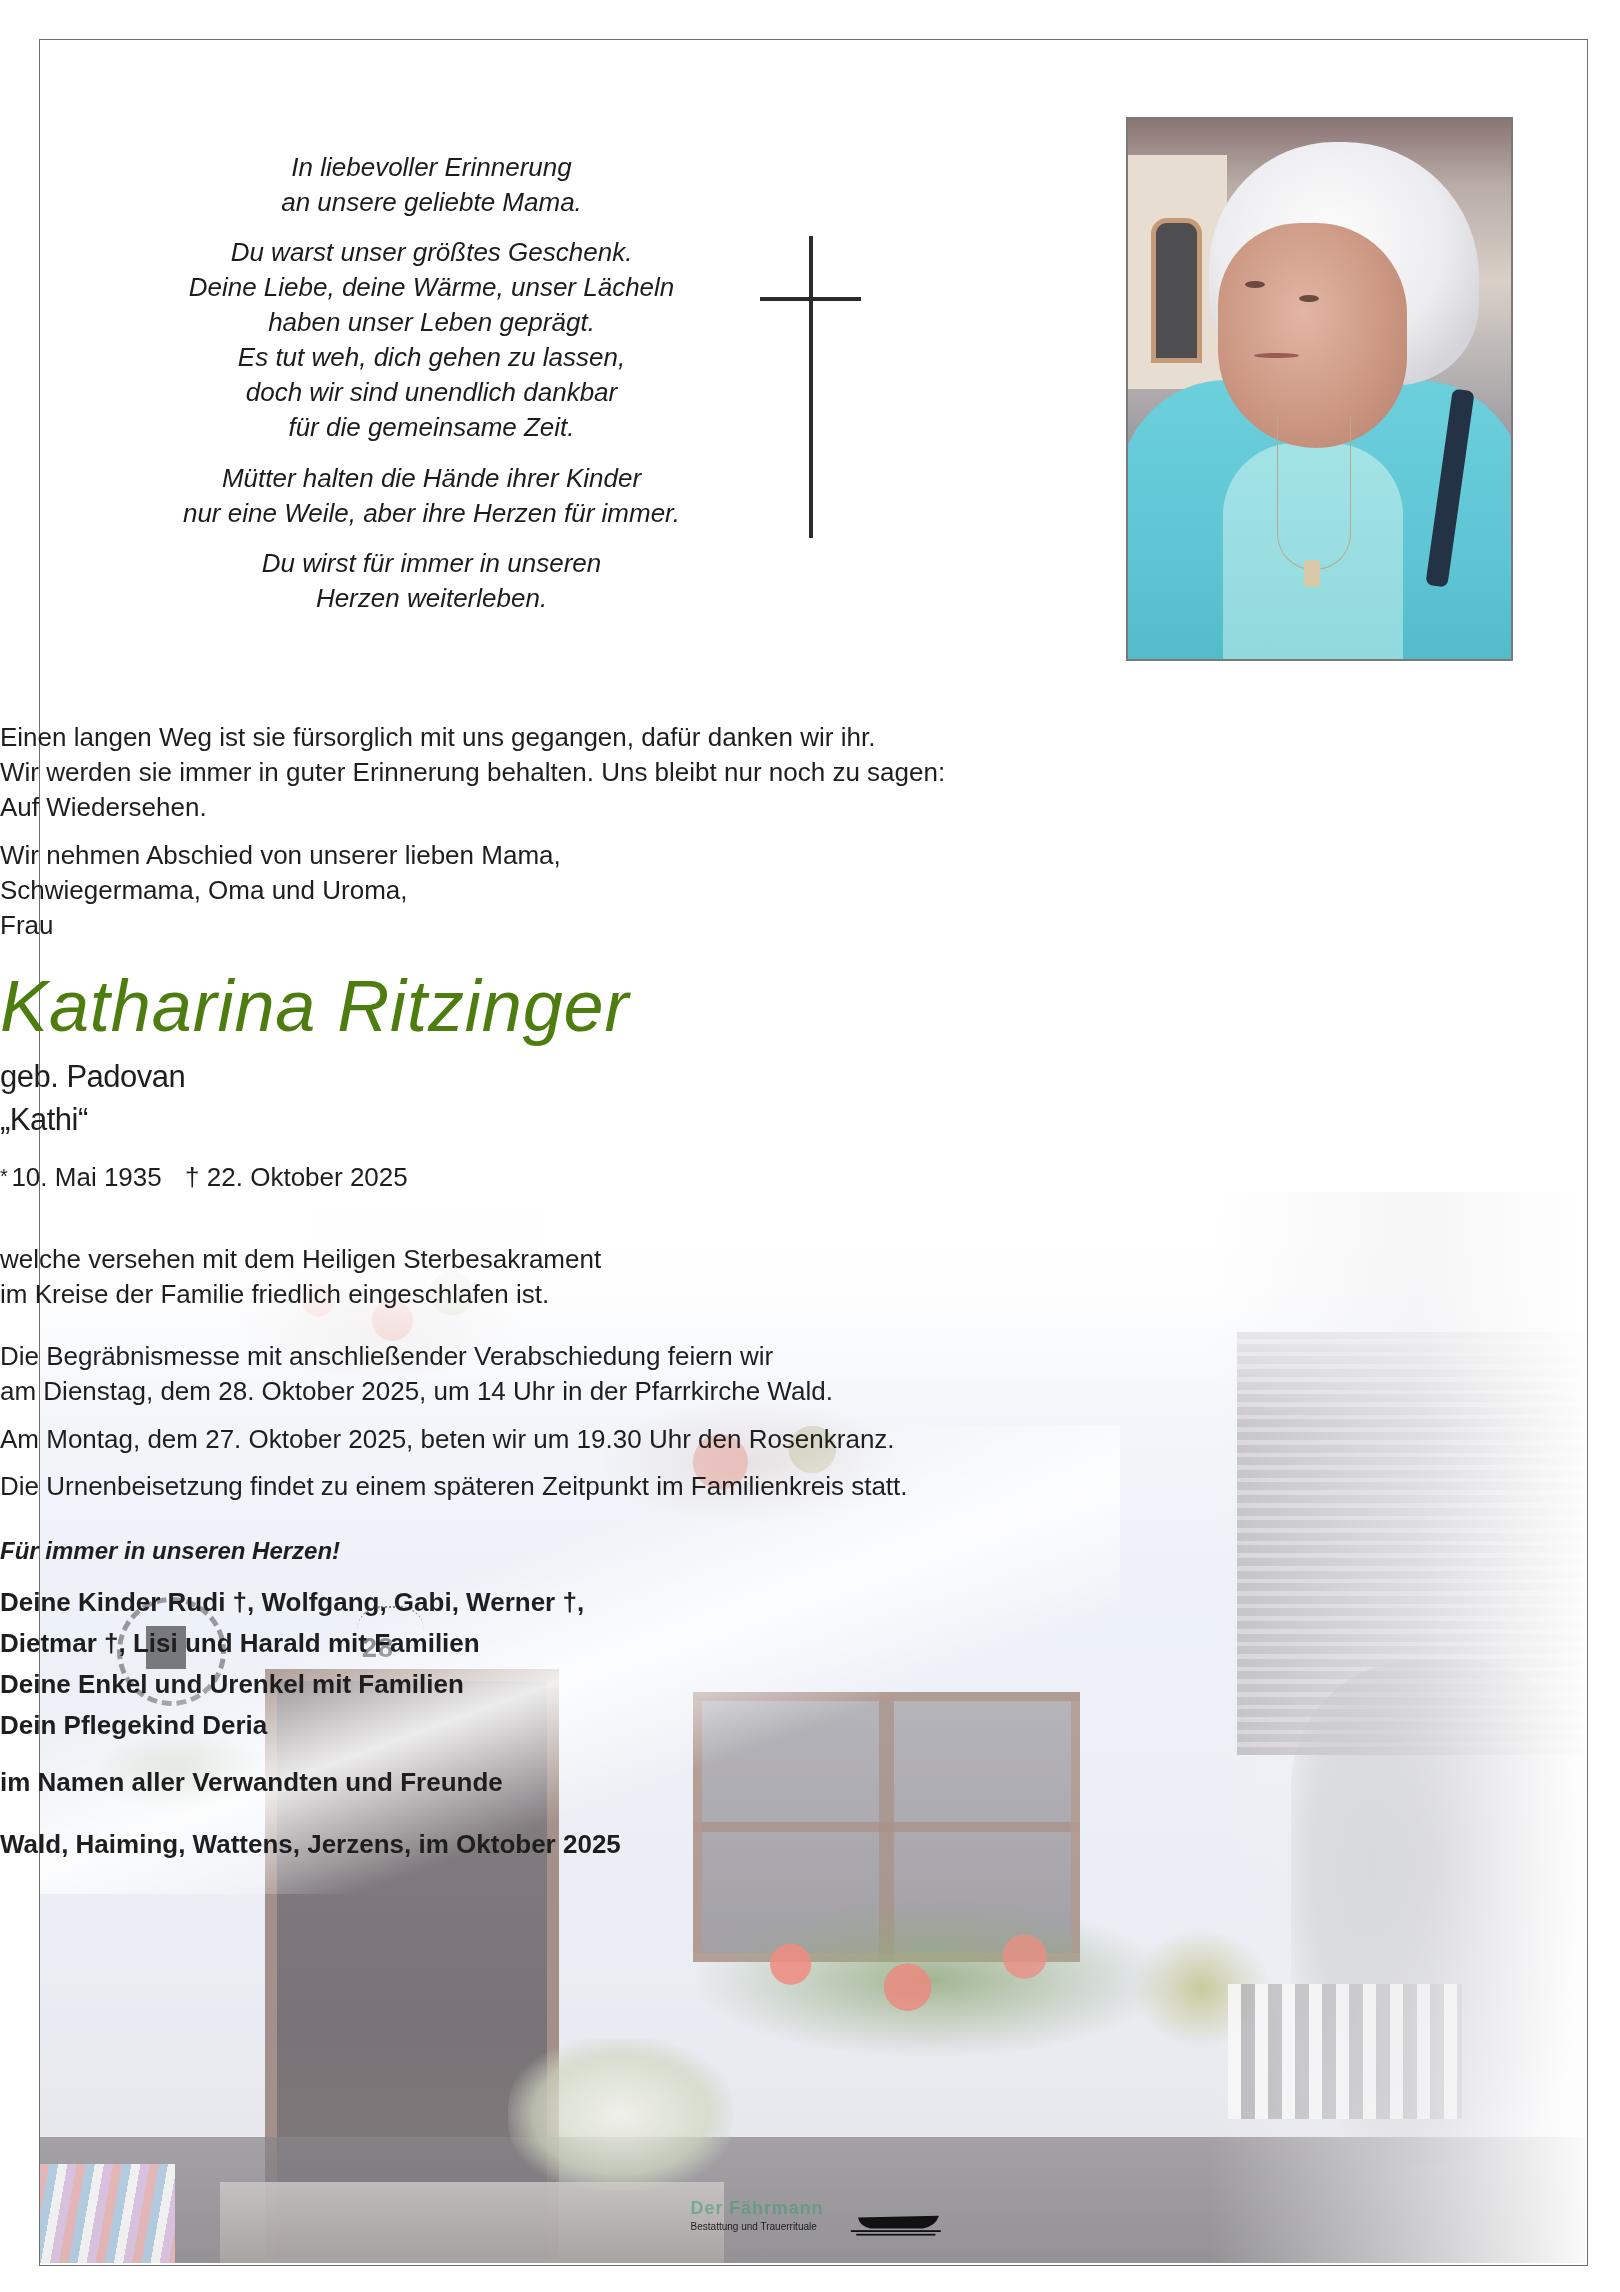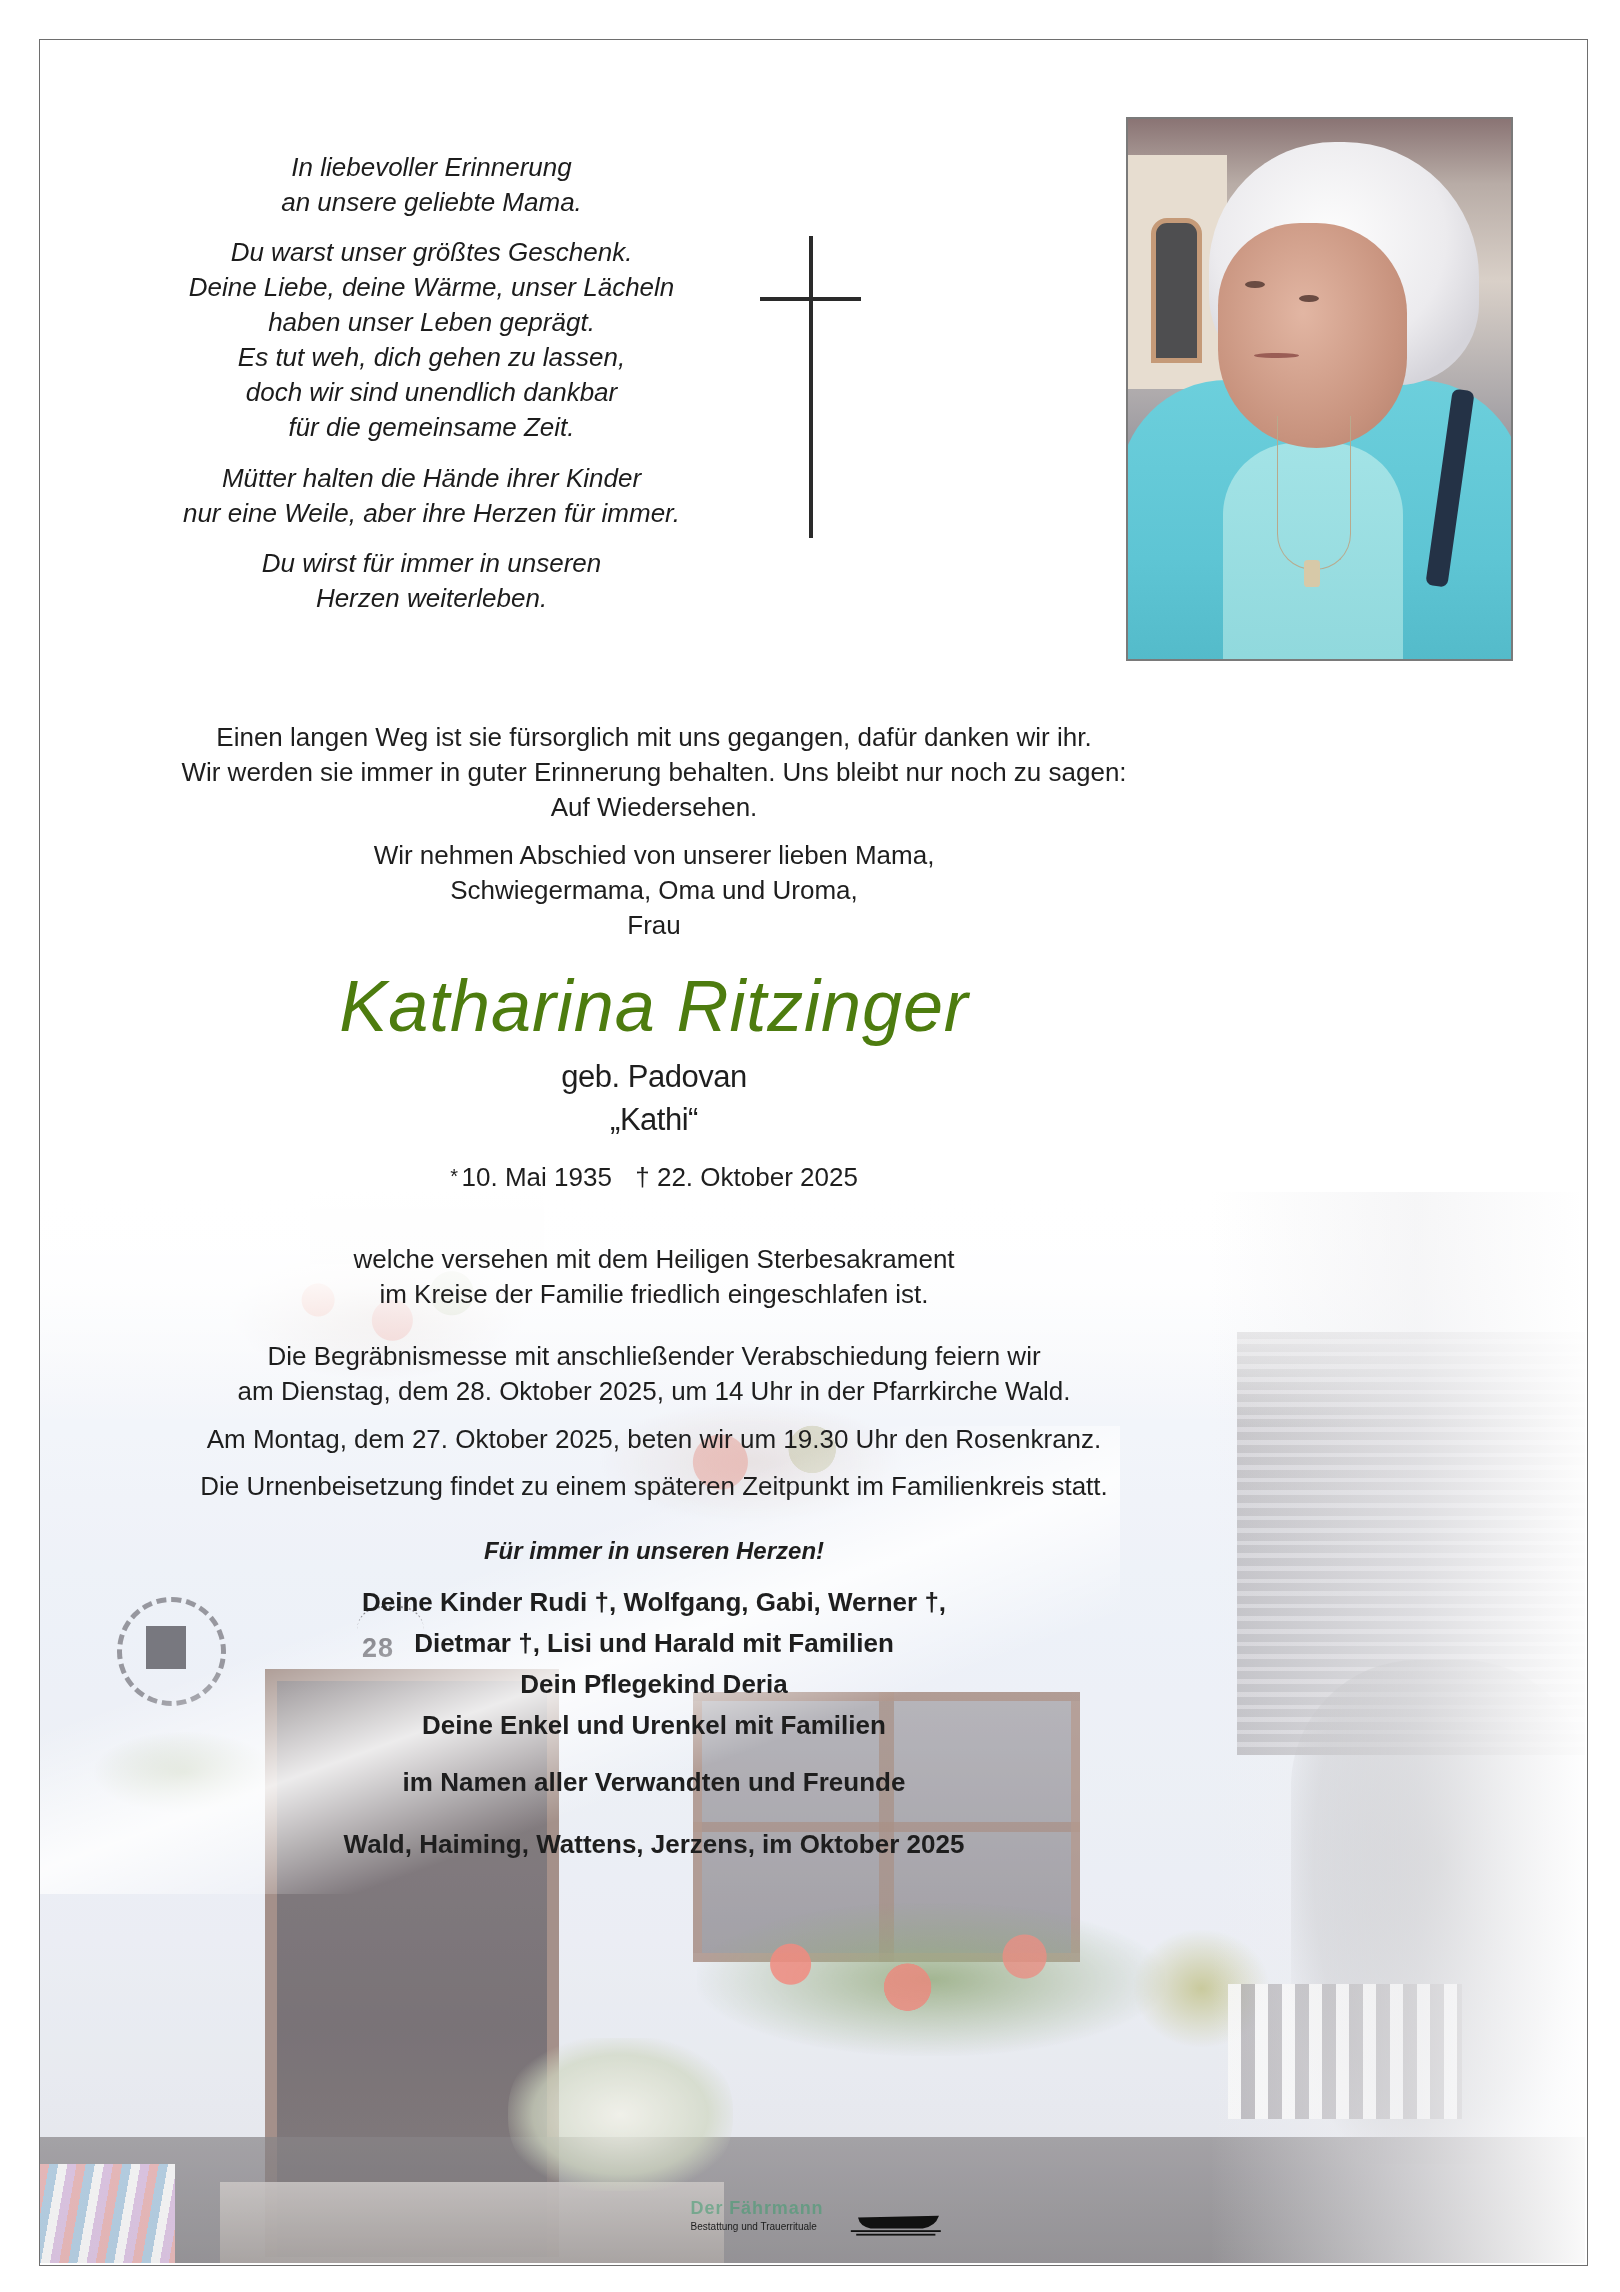--- a/index.html
+++ b/index.html
@@ -98,21 +98,21 @@
     .pt-mouth { left: 126px; top: 234px; width: 45px; height: 5.4px; border-radius: 50%; background: #9a5d55; }
     .pt-cardigan { left: -9px; top: 261px; width: 405px; height: 297px; border-radius: 108px 108px 0 0;
                    background: linear-gradient(180deg, #6ccfdc 0%, #5ec5d4 60%, #52b9c8 100%); }
     .pt-shirt { left: 95px; top: 324px; width: 180px; height: 234px; border-radius: 72px 72px 0 0;
                 background: linear-gradient(180deg, #a3e3e6, #8fd8dc); }
     .pt-strap { left: 311px; top: 270px; width: 21.6px; height: 198px; background: #243246; transform: rotate(8deg); border-radius: 7.2px; }
     .pt-necklace { left: 149px; top: 297px; width: 72px; height: 153px; border: 1.8px solid #b9a98c; border-top: none; border-radius: 0 0 36px 36px; }
     .pt-pendant { left: 176px; top: 441px; width: 16px; height: 27px; background: #d7c9a8; border-radius: 3.6px; }
 
     
-    .center-block { position: absolute; left: 8px; width: 1292px; text-align: center; }
+    .center-block { position: absolute; left: 0; width: 1292px; }
     .intro { top: 720px; font-size: 26px; line-height: 35px; }
     .intro p { margin: 0 0 12.6px 0; }
     .name { top: 963px; font-style: italic; font-size: 72px; line-height: 86px; font-weight: normal; letter-spacing: 0.9px; color: #4d7c0f; }
     .maiden { top: 1057px; font-size: 31px; line-height: 40px; letter-spacing: -0.5px; }
     .nickname { top: 1100px; font-size: 31px; line-height: 40px; letter-spacing: -0.5px; }
     .dates { top: 1159px; font-size: 26px; line-height: 34px; }
     .dates .star { font-size: 20px; vertical-align: 2.7px; margin-right: 3.6px; }
     .dates .gap { display: inline-block; width: 23.4px; }
     .body-text { top: 1224px; font-size: 26px; line-height: 35px; margin-top: 18px; }
     .body-text p { margin: 0 0 12.6px 0; }
@@ -236,22 +236,22 @@
   </p>
   <p>Am Montag, dem 27. Oktober 2025, beten wir um 19.30 Uhr den Rosenkranz.</p>
   <p>Die Urnenbeisetzung findet zu einem späteren Zeitpunkt im Familienkreis statt.</p>
 </div>
 
 <div class="center-block closing">
   <div class="motto">Für immer in unseren Herzen!</div>
   <div class="relations">
     <div>Deine Kinder Rudi †, Wolfgang, Gabi, Werner †,</div>
     <div>Dietmar †, Lisi und Harald mit Familien</div>
+    <div>Deine Enkel und Urenkel mit Familien</div>
     <div>Dein Pflegekind Deria</div>
-    <div>Deine Enkel und Urenkel mit Familien</div>
   </div>
   <div class="on-behalf">im Namen aller Verwandten und Freunde</div>
   <div class="place-date">Wald, Haiming, Wattens, Jerzens, im Oktober 2025</div>
 </div>
 
 <div class="logo">
   <div class="logo-name">Der Fährmann</div>
   <div class="logo-sub">Bestattung und Trauerrituale</div>
   <svg class="logo-boat" viewBox="0 0 110 26">
     <path d="M10 4 L100 2 Q96 14 82 16 L24 16 Q12 14 10 4 Z" fill="#111"></path>

